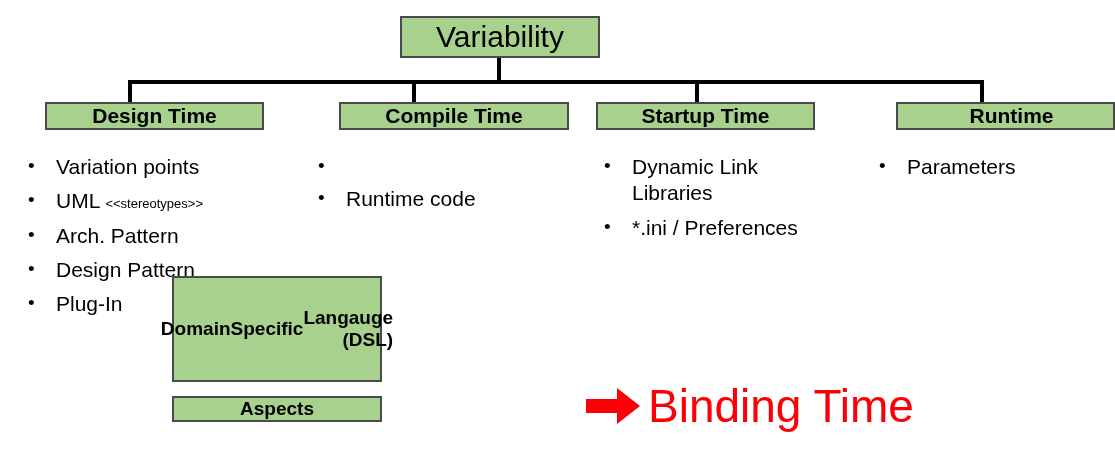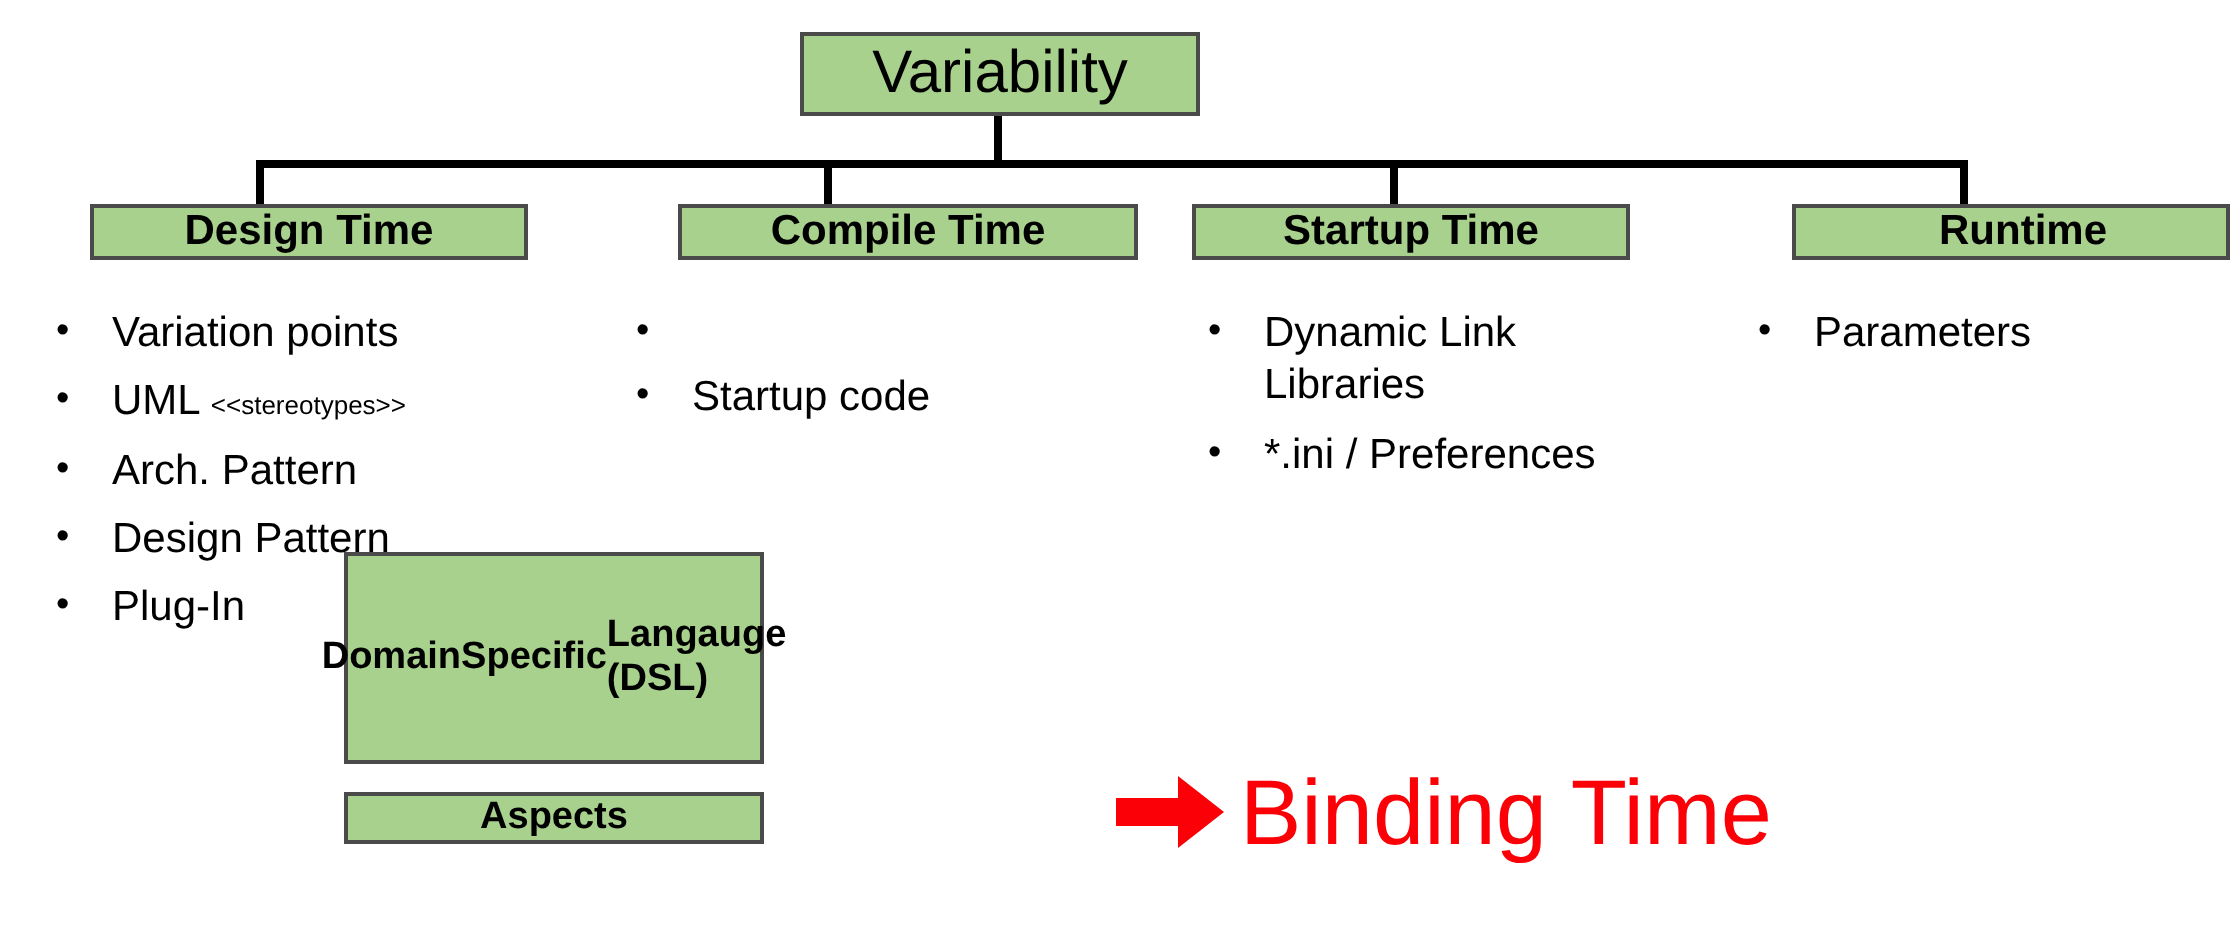--- a/index.html
+++ b/index.html
@@ -19,21 +19,21 @@
 
   
   .node {
     position: absolute;
     box-sizing: border-box;
     background: #a9d18e;
     border: 2px solid #4a4a4a;
     display: flex;
     align-items: center;
     justify-content: center;
-    text-align: left;
+    text-align: right;
     color: #000000;
     line-height: 1.18;
   }
   .node-root {
     font-size: 30px;
     font-weight: 400;
   }
   .node-cat {
     font-size: 21px;
     font-weight: bold;
@@ -73,21 +73,21 @@
     flex: 1 1 auto;
     line-height: 1.25;
   }
   .small-tag {
     font-size: 13px;
   }
 
   
   #binding-callout {
     position: absolute;
-    left: 556px;
+    left: 584px;
     top: 383px;
     display: flex;
     align-items: center;
     color: #fb0007;
   }
   #binding-arrow-icon {
     display: block;
     width: 58px;
     height: 42px;
     flex: 0 0 58px;
@@ -150,21 +150,21 @@
       <span class="bullet-text">Plug-In</span>
     </div>
   </div>
 
   <div class="bullets" style="left:318px; top:154px; width:260px;">
     <div class="bullet-row">
       <span class="bullet-dot">•</span>
     </div>
     <div class="bullet-row">
       <span class="bullet-dot">•</span>
-      <span class="bullet-text">Startup code</span>
+      <span class="bullet-text">Runtime code</span>
     </div>
   </div>
 
   <div class="bullets" style="left:604px; top:154px; width:245px;">
     <div class="bullet-row">
       <span class="bullet-dot">•</span>
       <span class="bullet-text" style="max-width:175px;">Dynamic Link Libraries</span>
     </div>
     <div class="bullet-row">
       <span class="bullet-dot">•</span>

